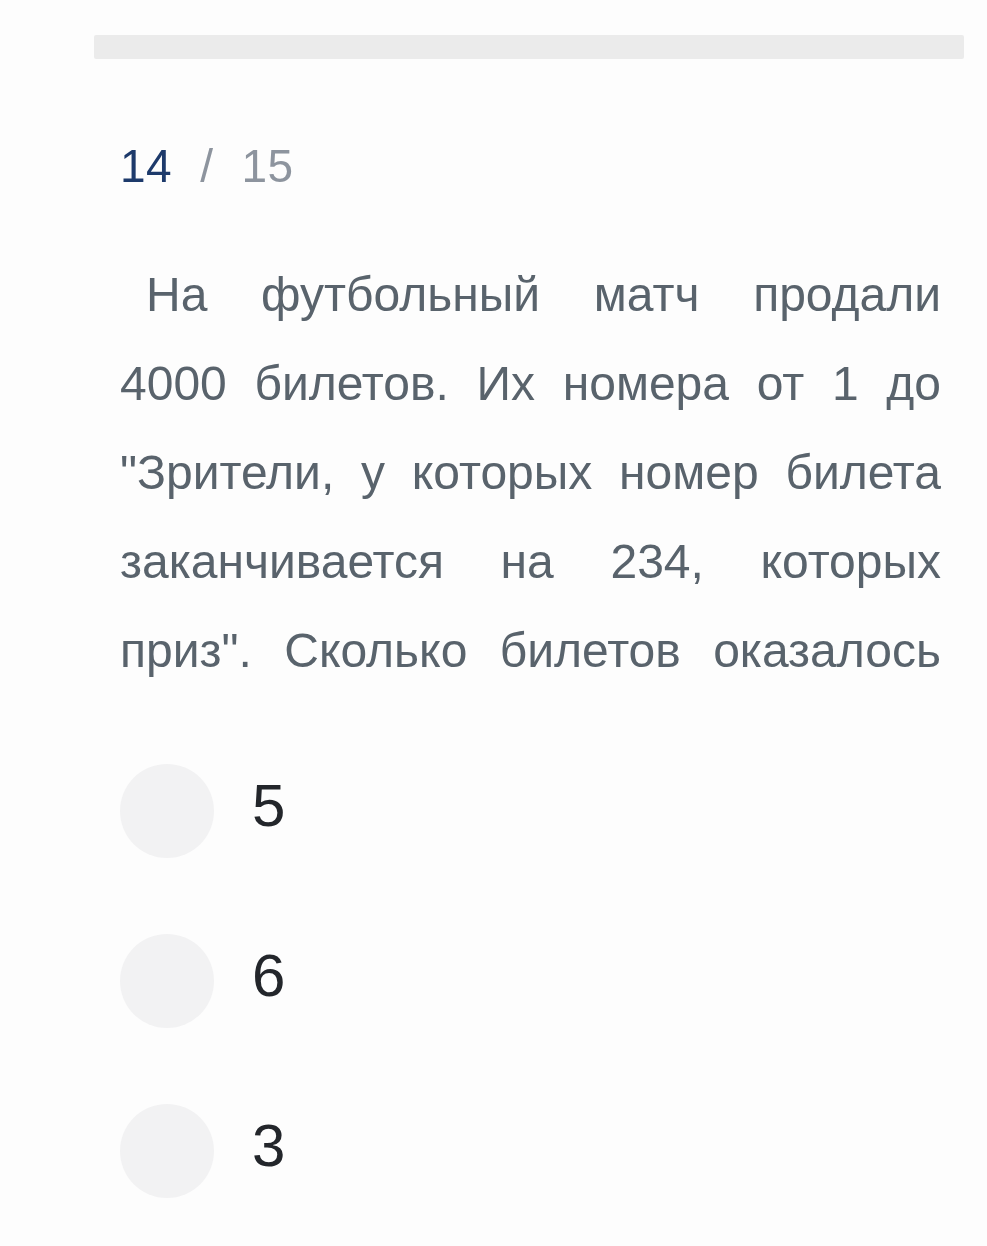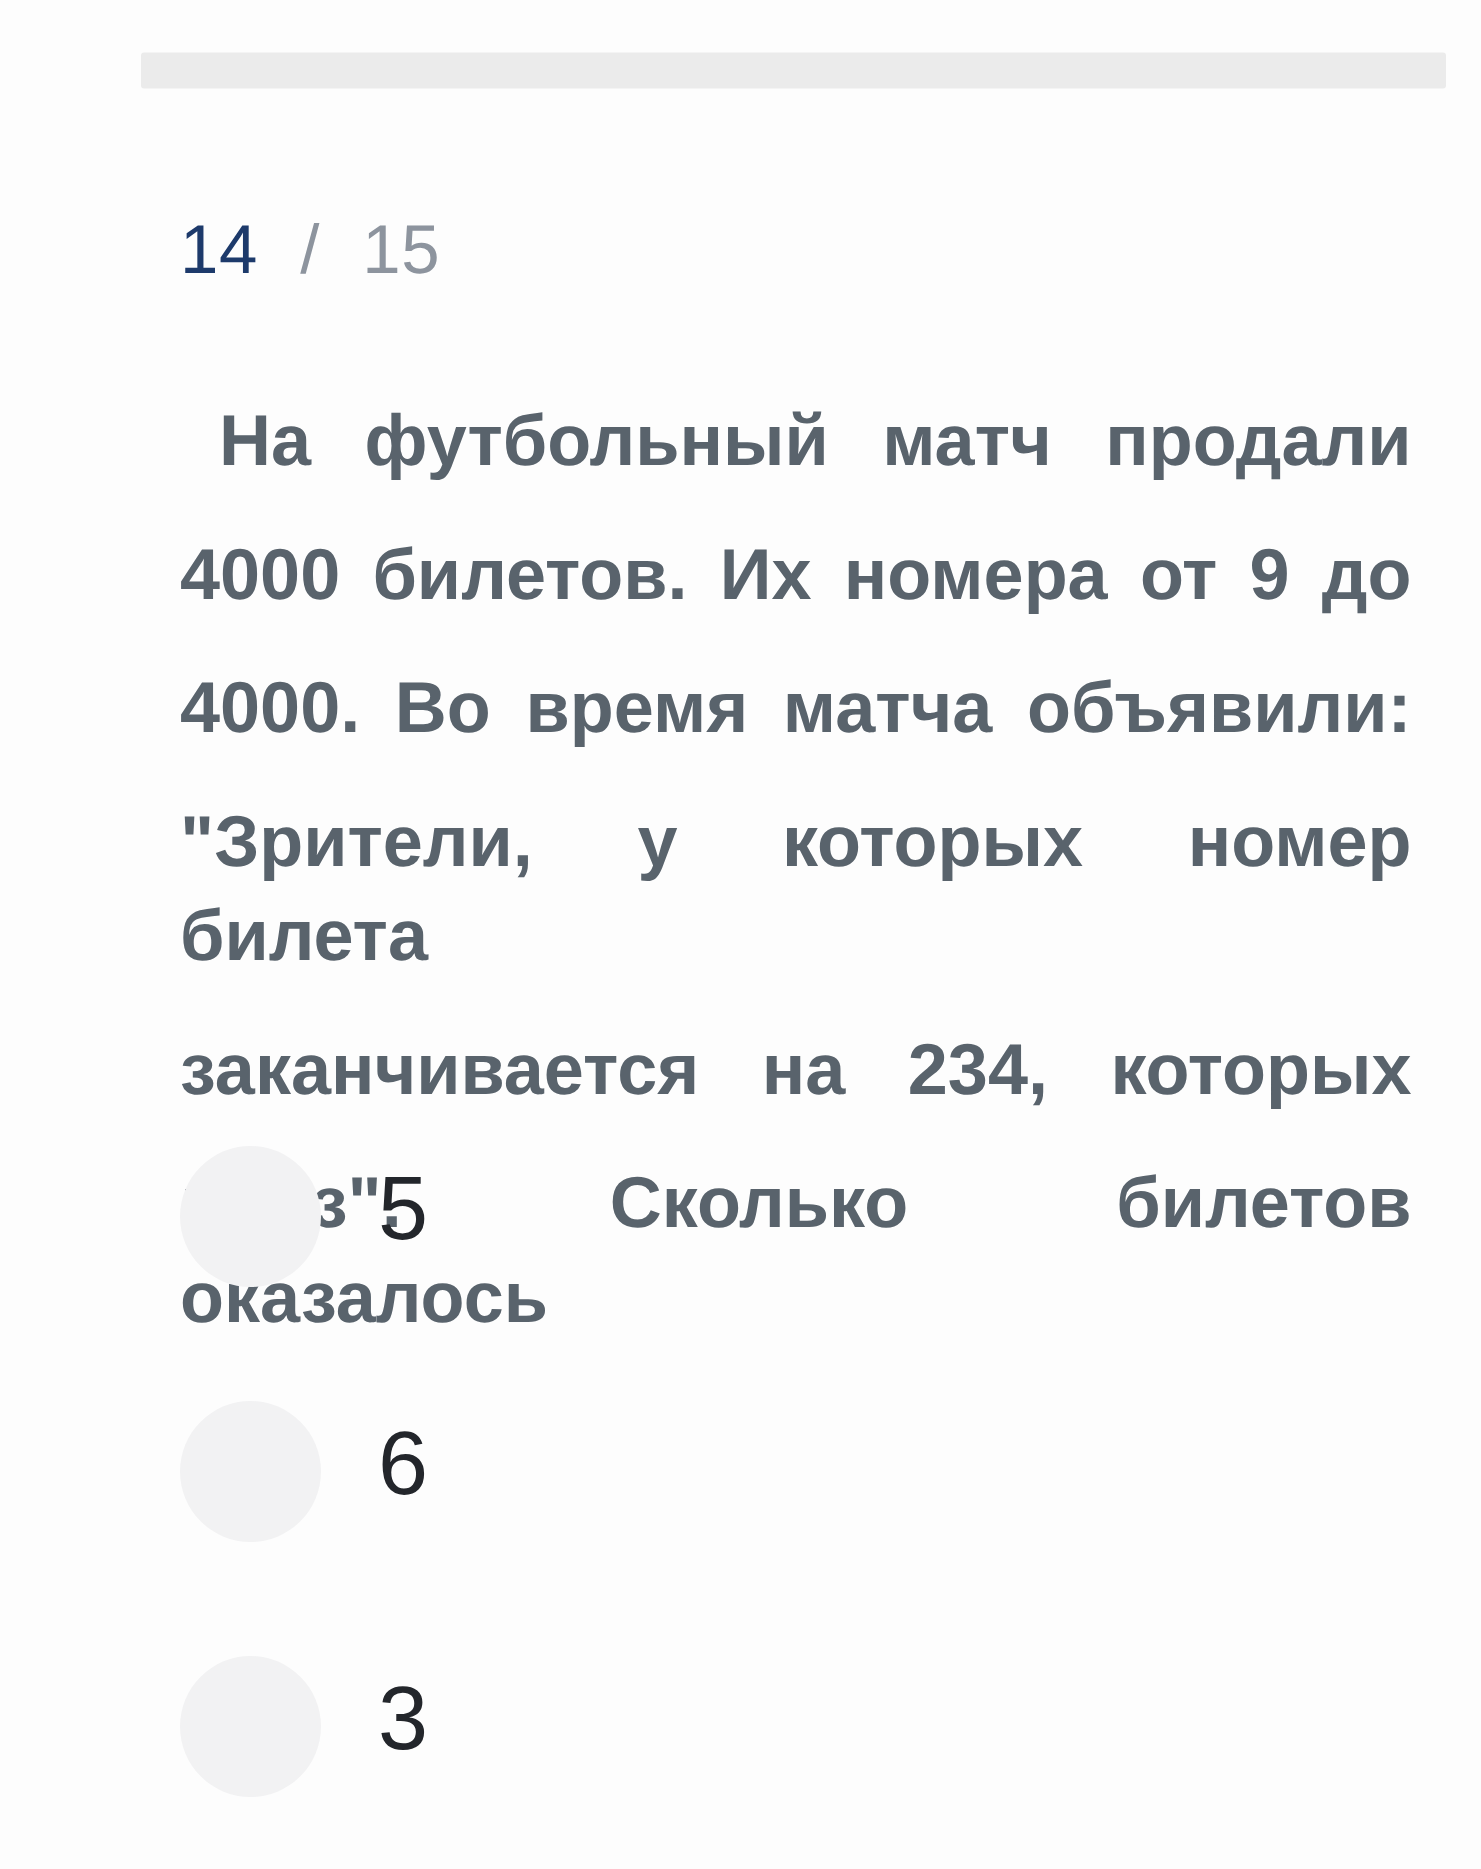--- a/index.html
+++ b/index.html
@@ -37,21 +37,20 @@
   .counter .cur { color: #1d3a6b; }
   .counter .sep, .counter .tot { color: #8d949e; }
   .question {
     position: absolute;
     left: 62px;
     top: 205px;
     width: 873px;
     color: #59636c;
     font-size: 48px;
     line-height: 63px;
-    font-weight: bold;
   }
   .q-line {
     text-align: justify;
     text-align-last: justify;
     white-space: normal;
   }
   .q-line.first { padding-left: 38px; }
   .q-line.last { text-align-last: left; }
   .options {
     position: absolute;
@@ -85,22 +84,21 @@
 <div class="page">
 
   <div class="top-divider"></div>
 
   <div class="counter">
     <span class="cur">14</span><span class="sep">/</span><span class="tot">15</span>
   </div>
 
   <div class="question">
     <div class="q-line first">На футбольный матч продали</div>
-    <div class="q-line">4000 билетов. Их номера от 9 до</div>
-    <div class="q-line">4000. Во время матча объявили:</div>
+    <div class="q-line">4000 билетов. Их номера от 1 до</div>
     <div class="q-line">"Зрители, у которых номер билета</div>
     <div class="q-line">заканчивается на 234, которых</div>
     <div class="q-line">приз". Сколько билетов оказалось</div>
   </div>
 
   <div class="options">
 
     <div class="option">
       <div class="radio"></div>
       <div class="option-label">5</div>

